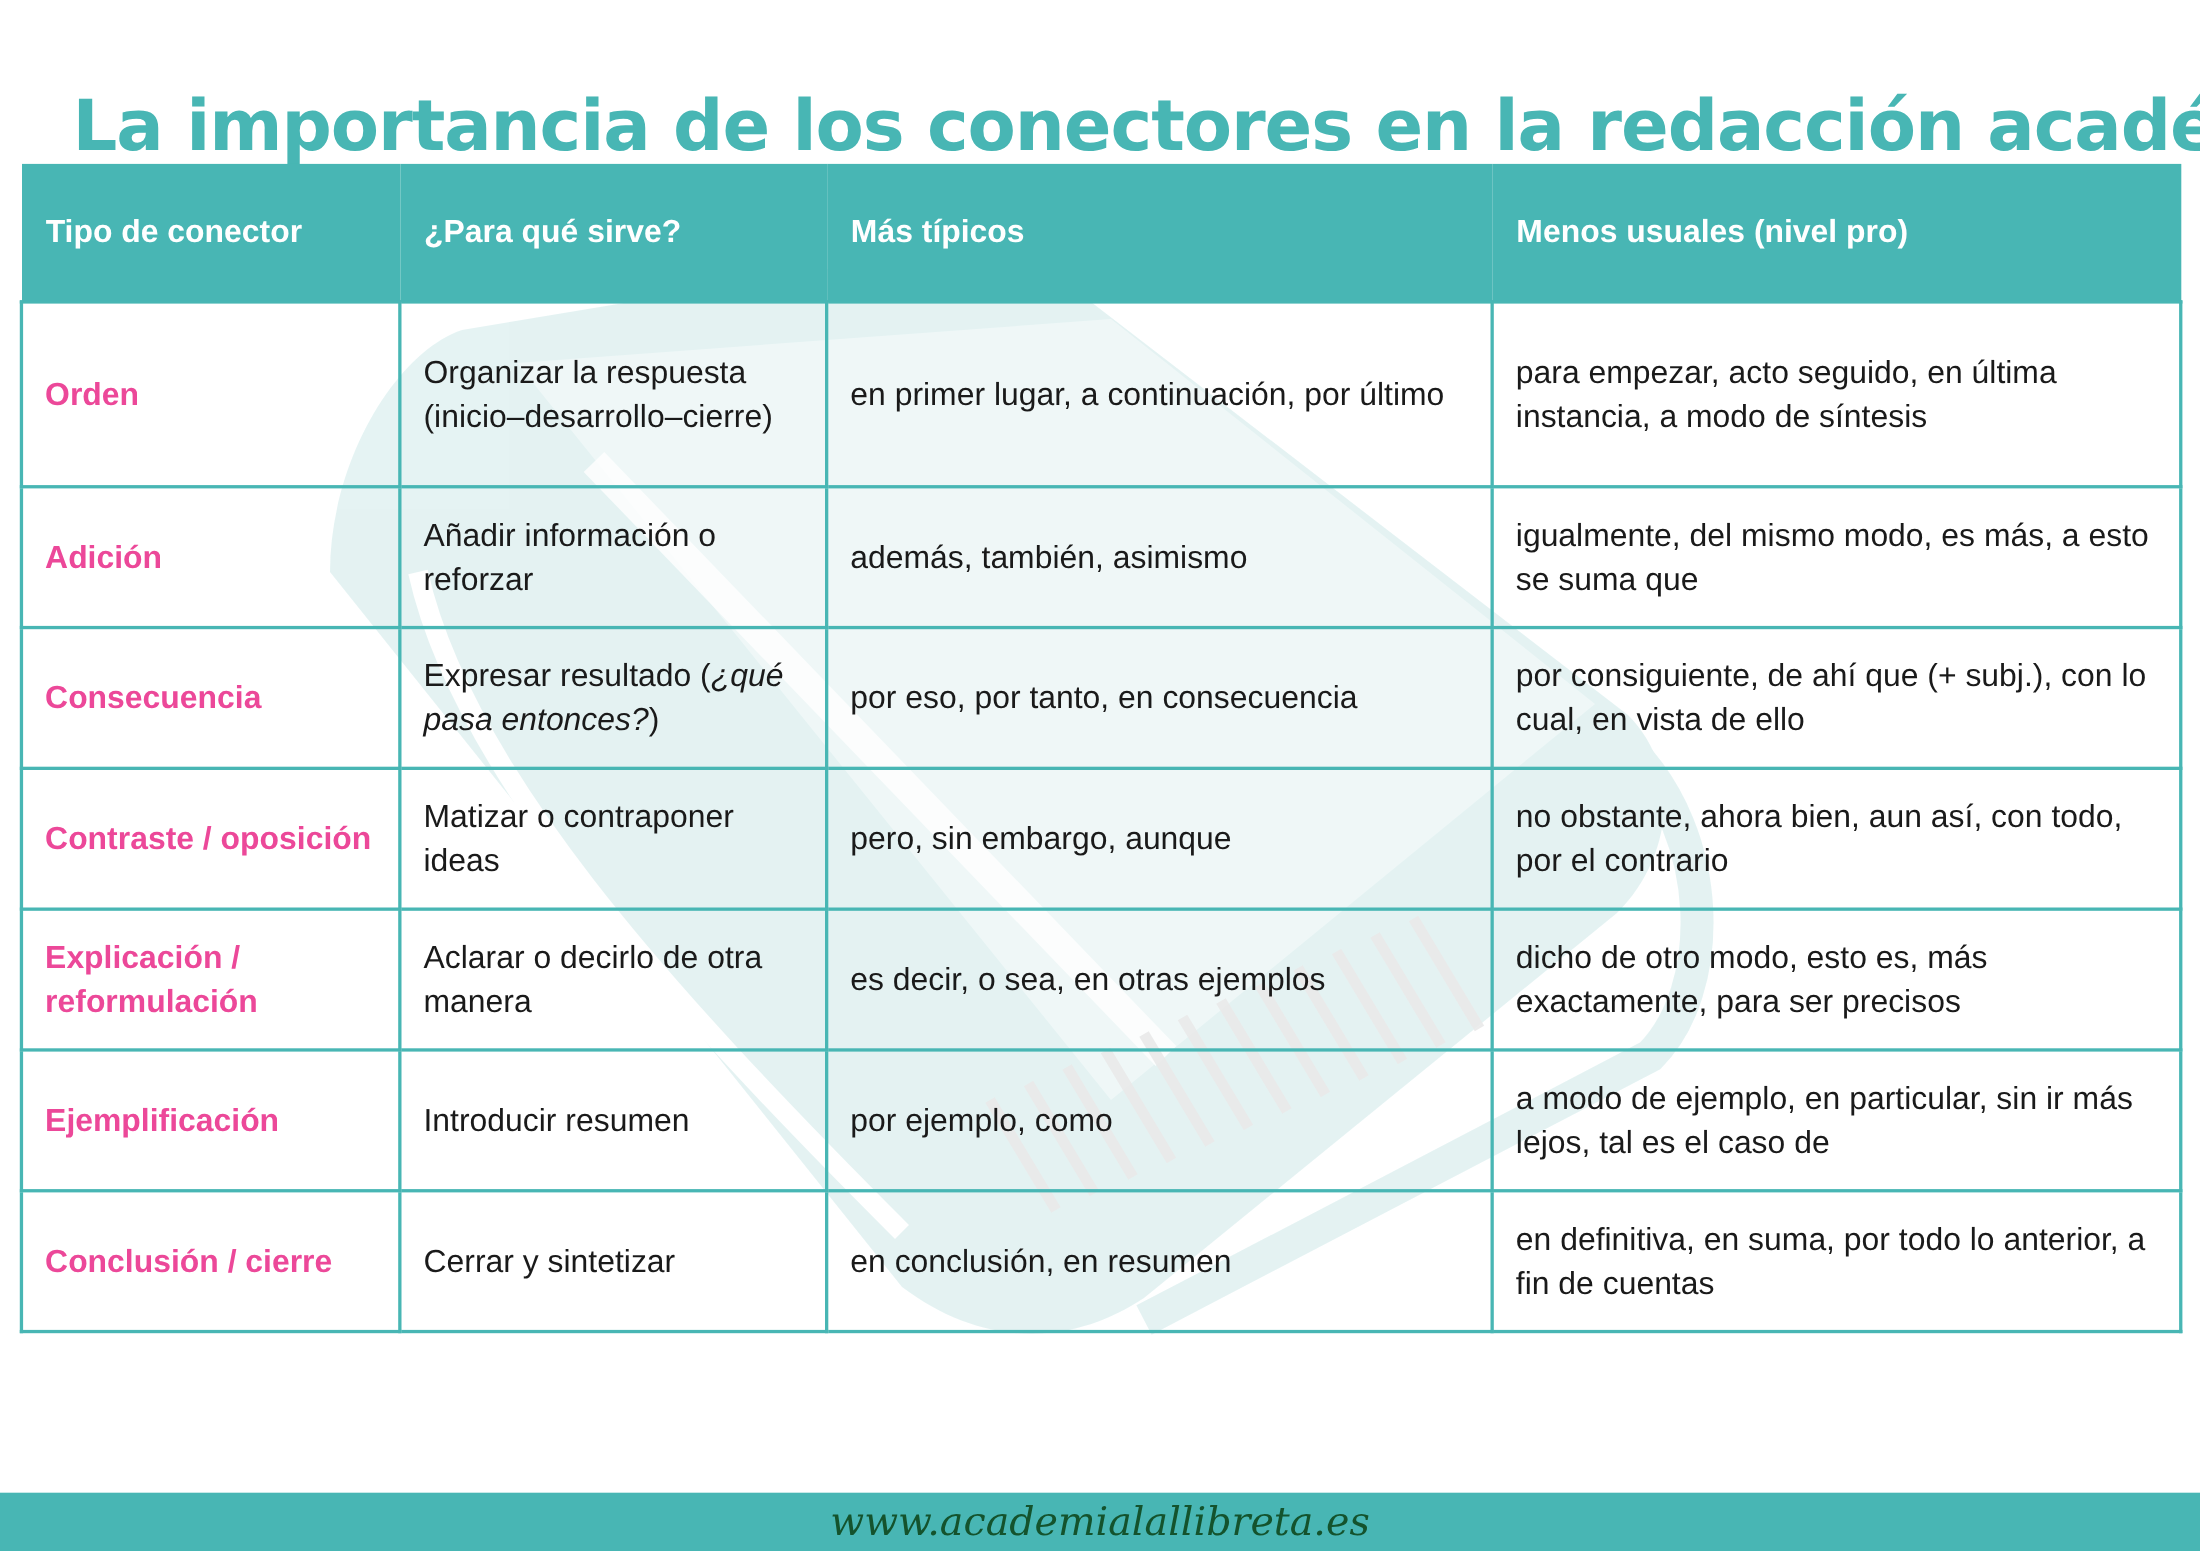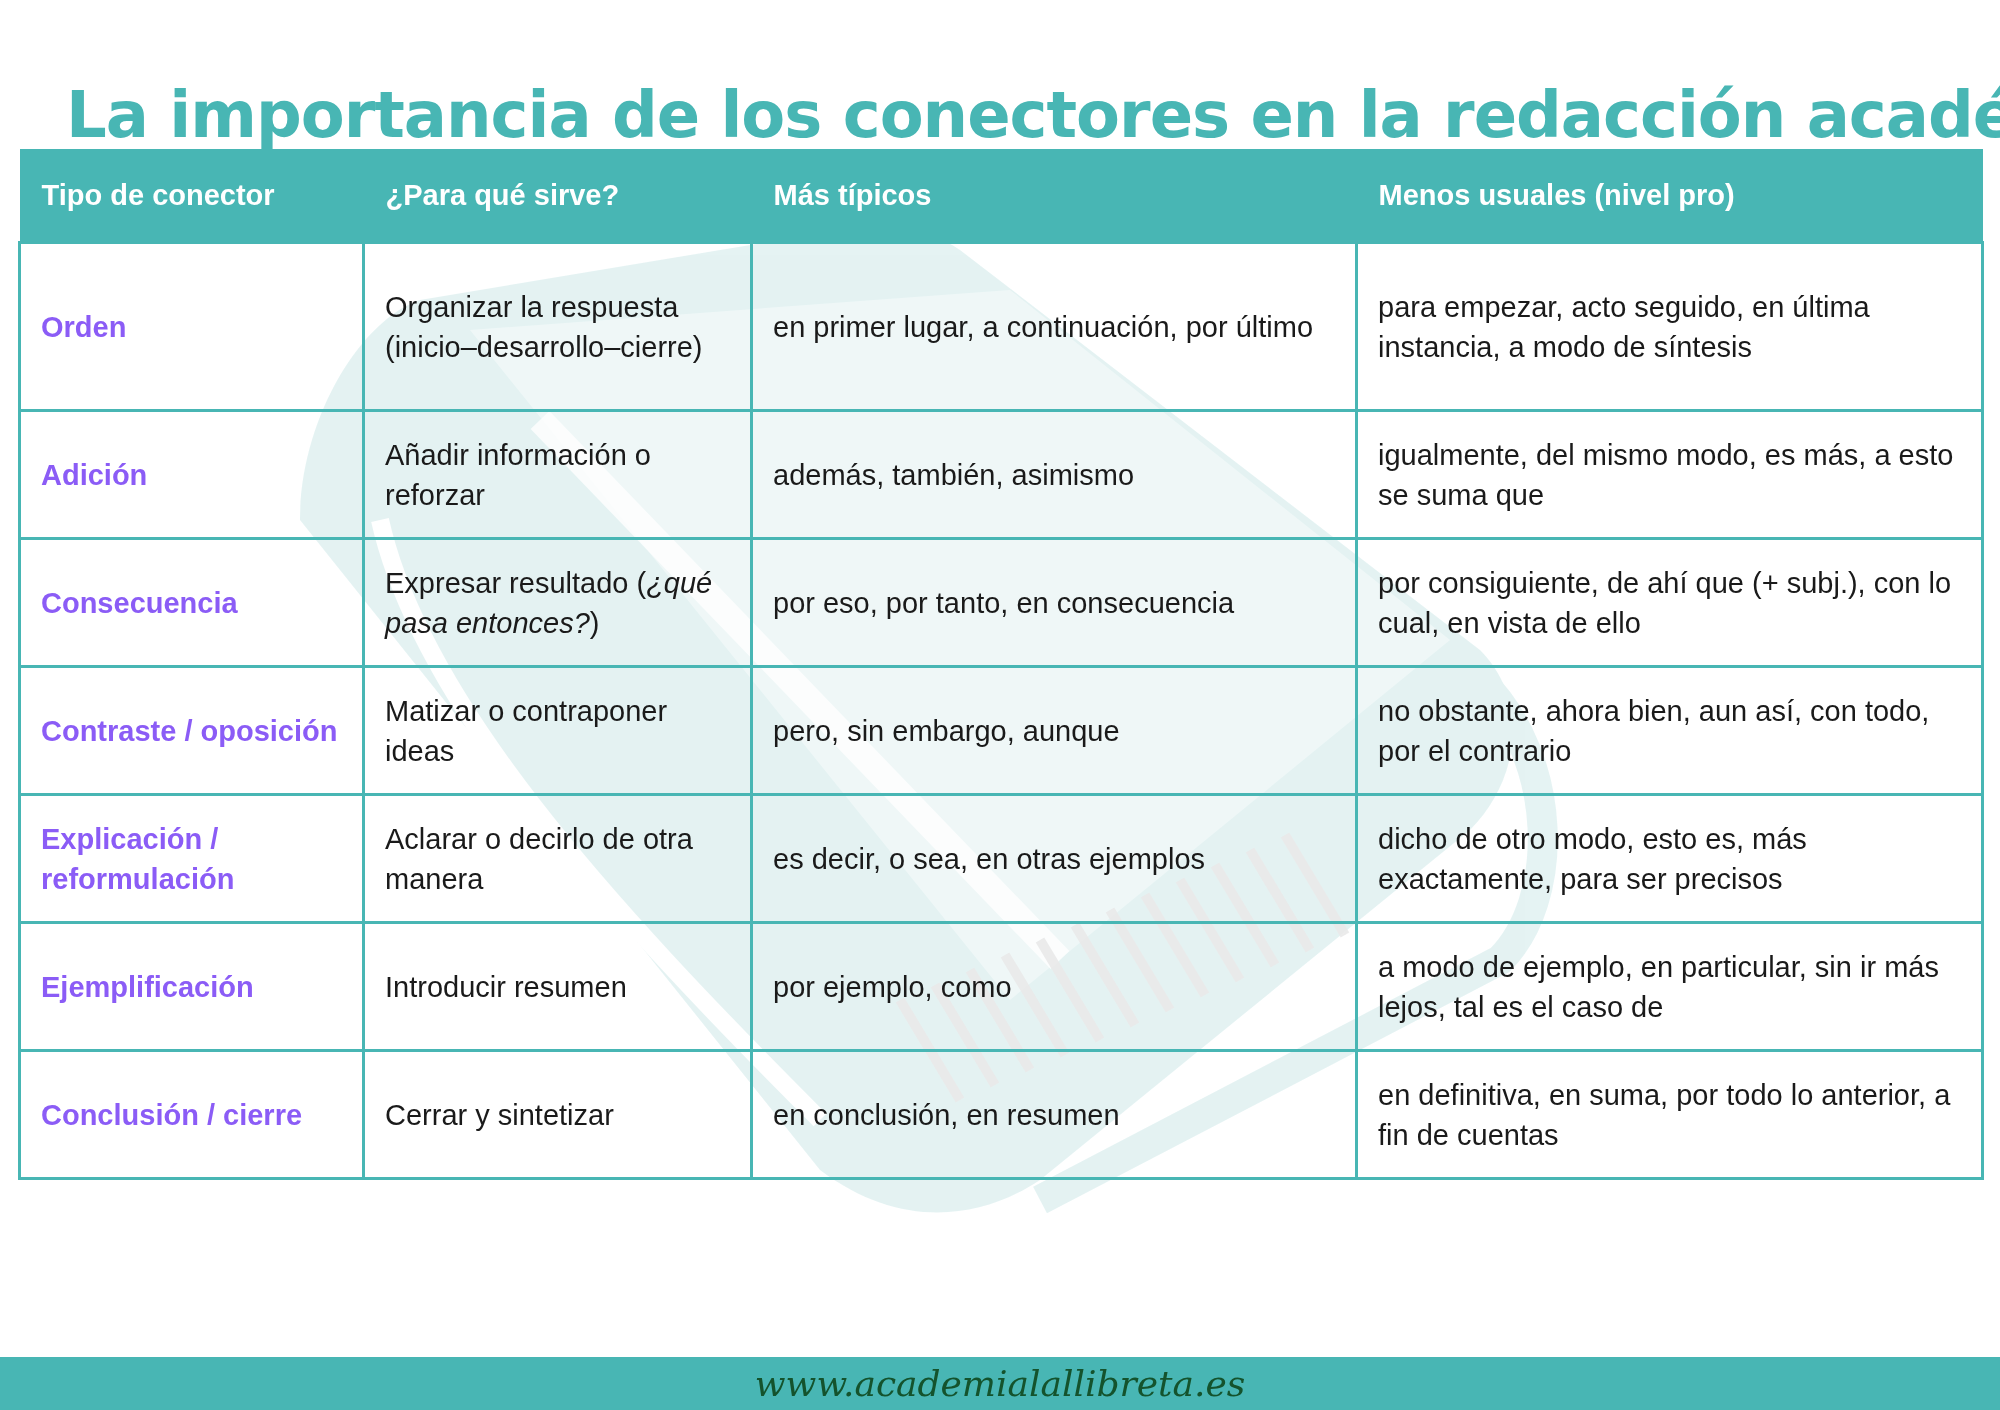--- a/index.html
+++ b/index.html
@@ -21,30 +21,30 @@
   .table-wrap {
     position: absolute; left: 18px; top: 149px; width: 1963px; z-index: 2;
   }
   table {
     border-collapse: collapse; width: 1963px; table-layout: fixed;
     background: transparent;
   }
   th {
     background: #48b6b4; color: #ffffff; text-align: left;
     font-weight: bold; font-size: 29px; height: 92px;
-    padding: 0 22px; border: none;
+    padding: 16px 22px; border: none;
     font-family: "Liberation Sans", sans-serif;
   }
   td {
     border: 3px solid #48b6b4; padding: 0 20px;
     font-size: 29px; line-height: 40px; color: #1a1a1a;
     vertical-align: middle; background: transparent;
     font-family: "Liberation Sans", sans-serif;
   }
-  td.type { font-weight: bold; color: #8b5cf6; }
+  td.type { font-weight: bold; color: #ec4899; }
   tr.r1 td { height: 165px; }
   tr.rn td { height: 125px; }
   col.c1 { width: 344px; }
   col.c2 { width: 388px; }
   col.c3 { width: 605px; }
   col.c4 { width: 626px; }
   em { font-style: italic; }
   .footer {
     position: absolute; left: 0; top: 1357px; width: 2000px; height: 53px;
     background: #48b6b4; color: #14532d; text-align: center;

